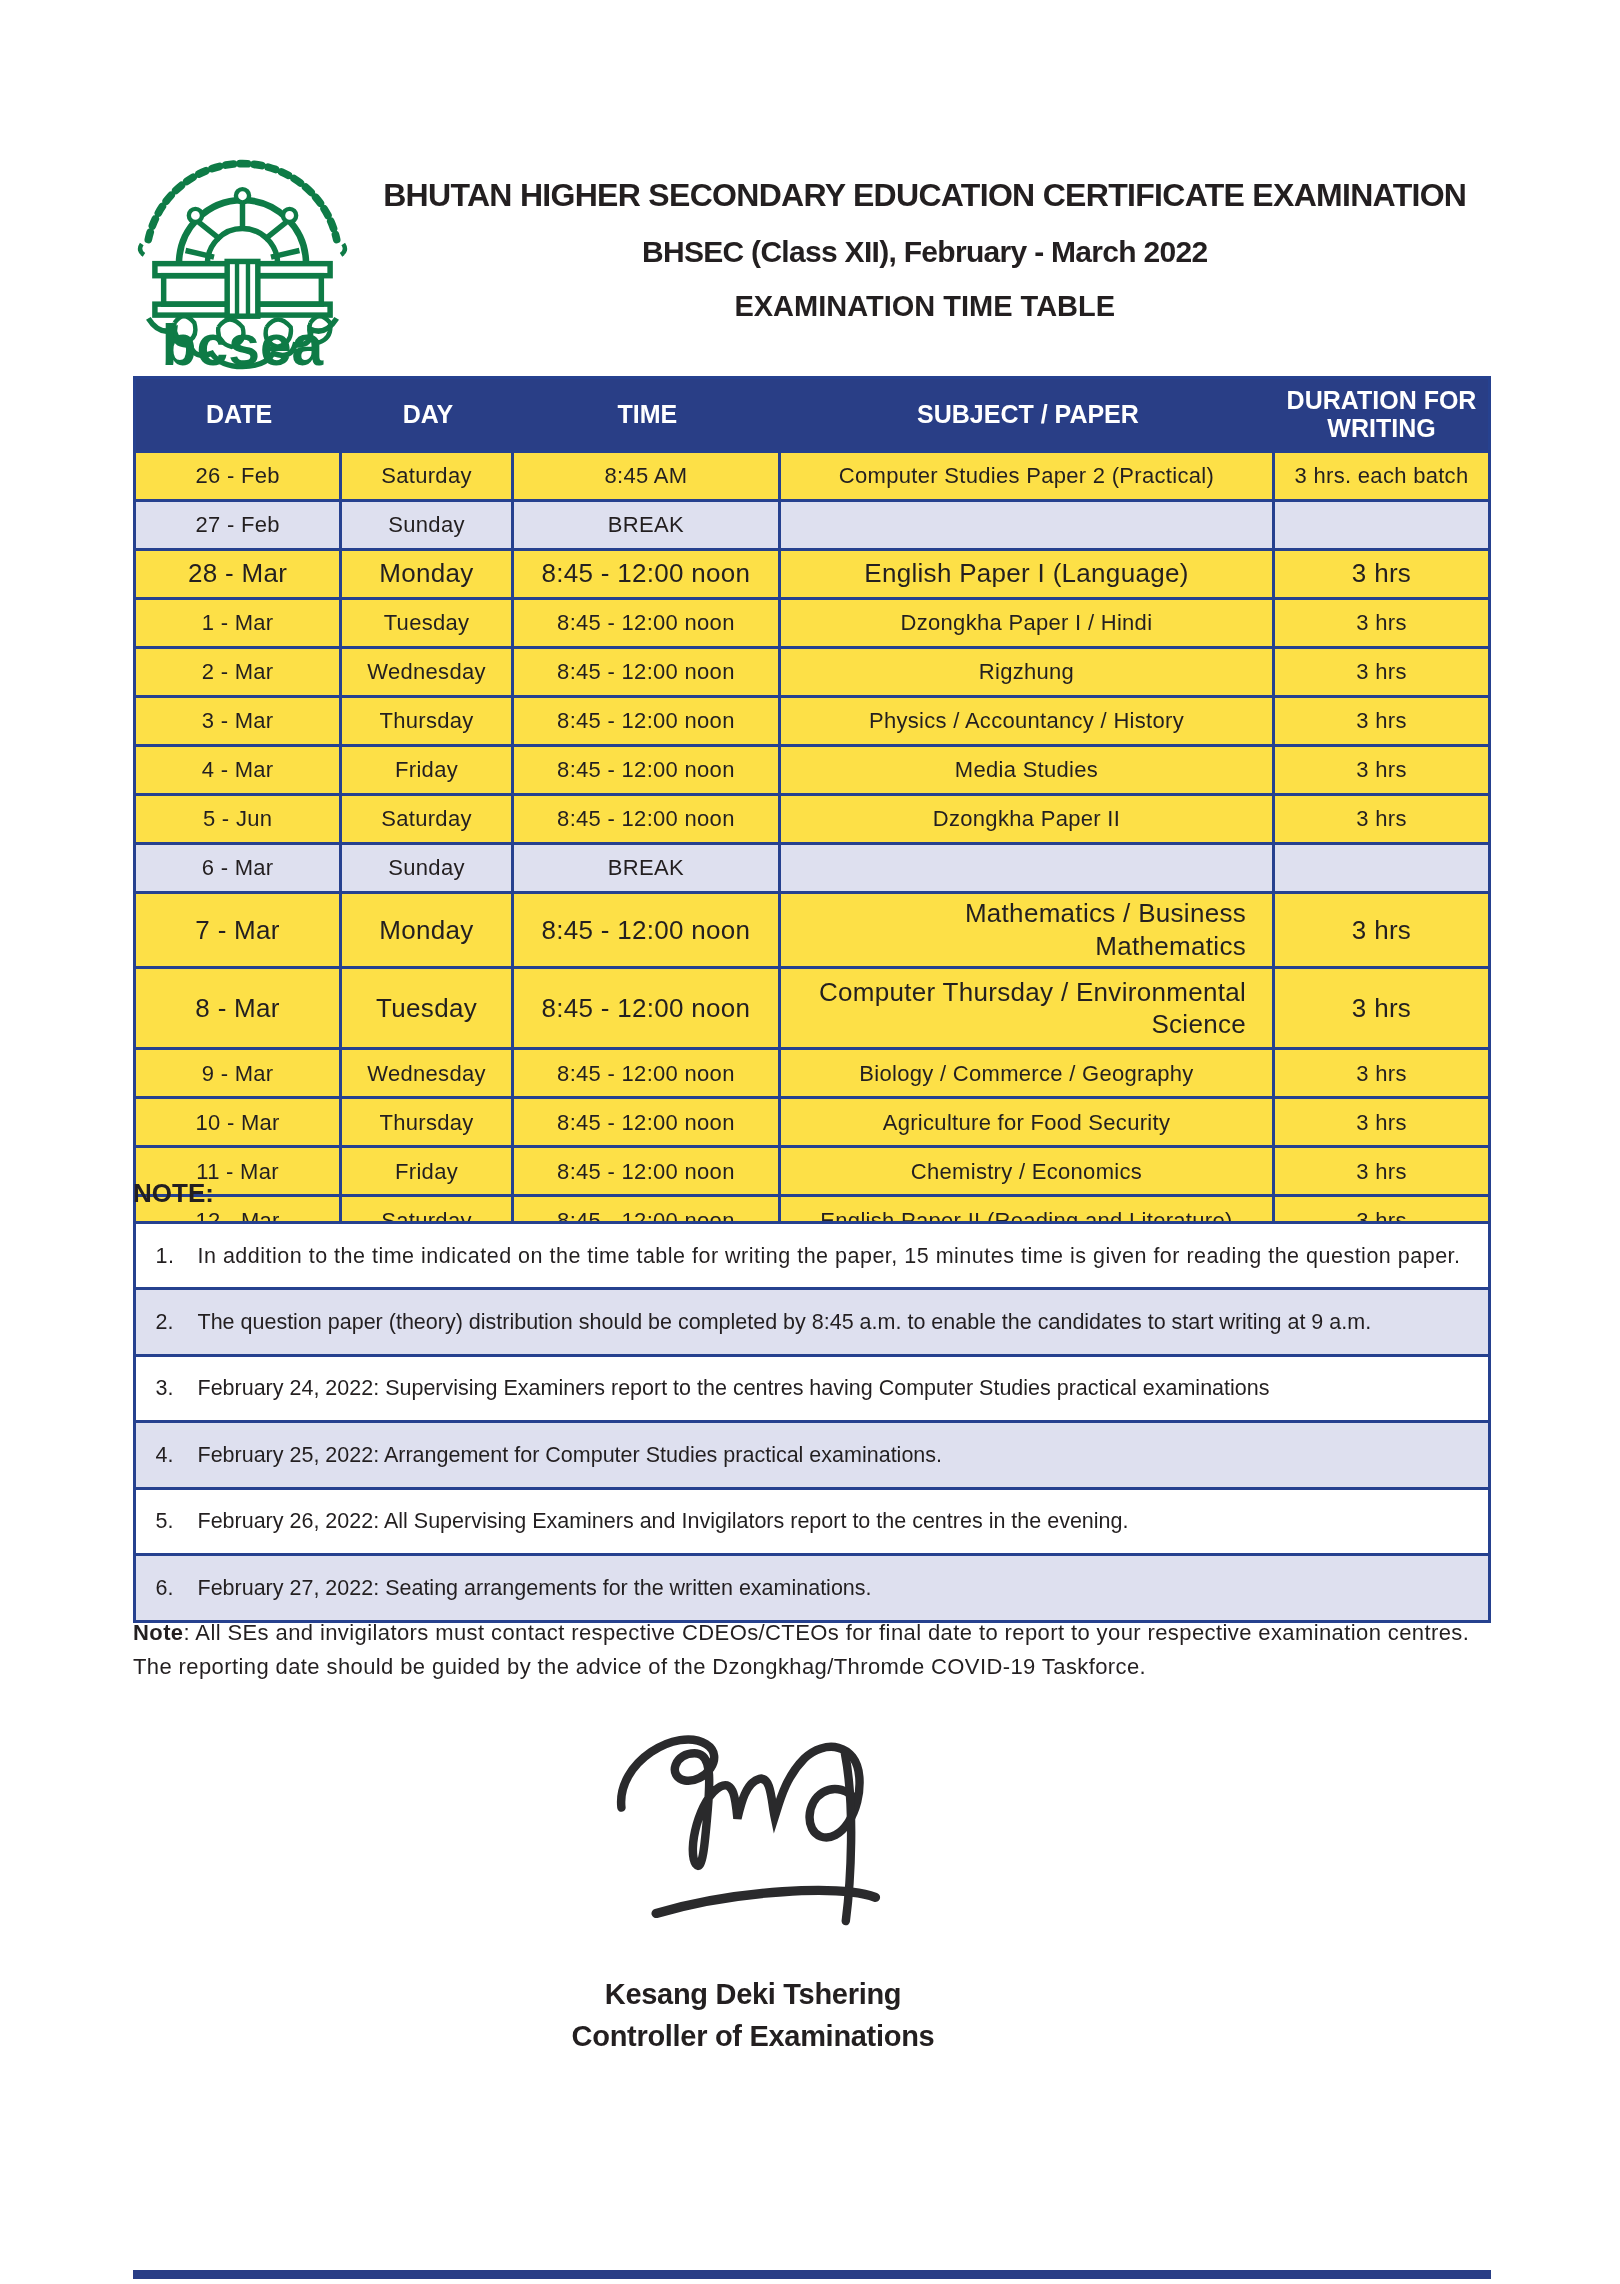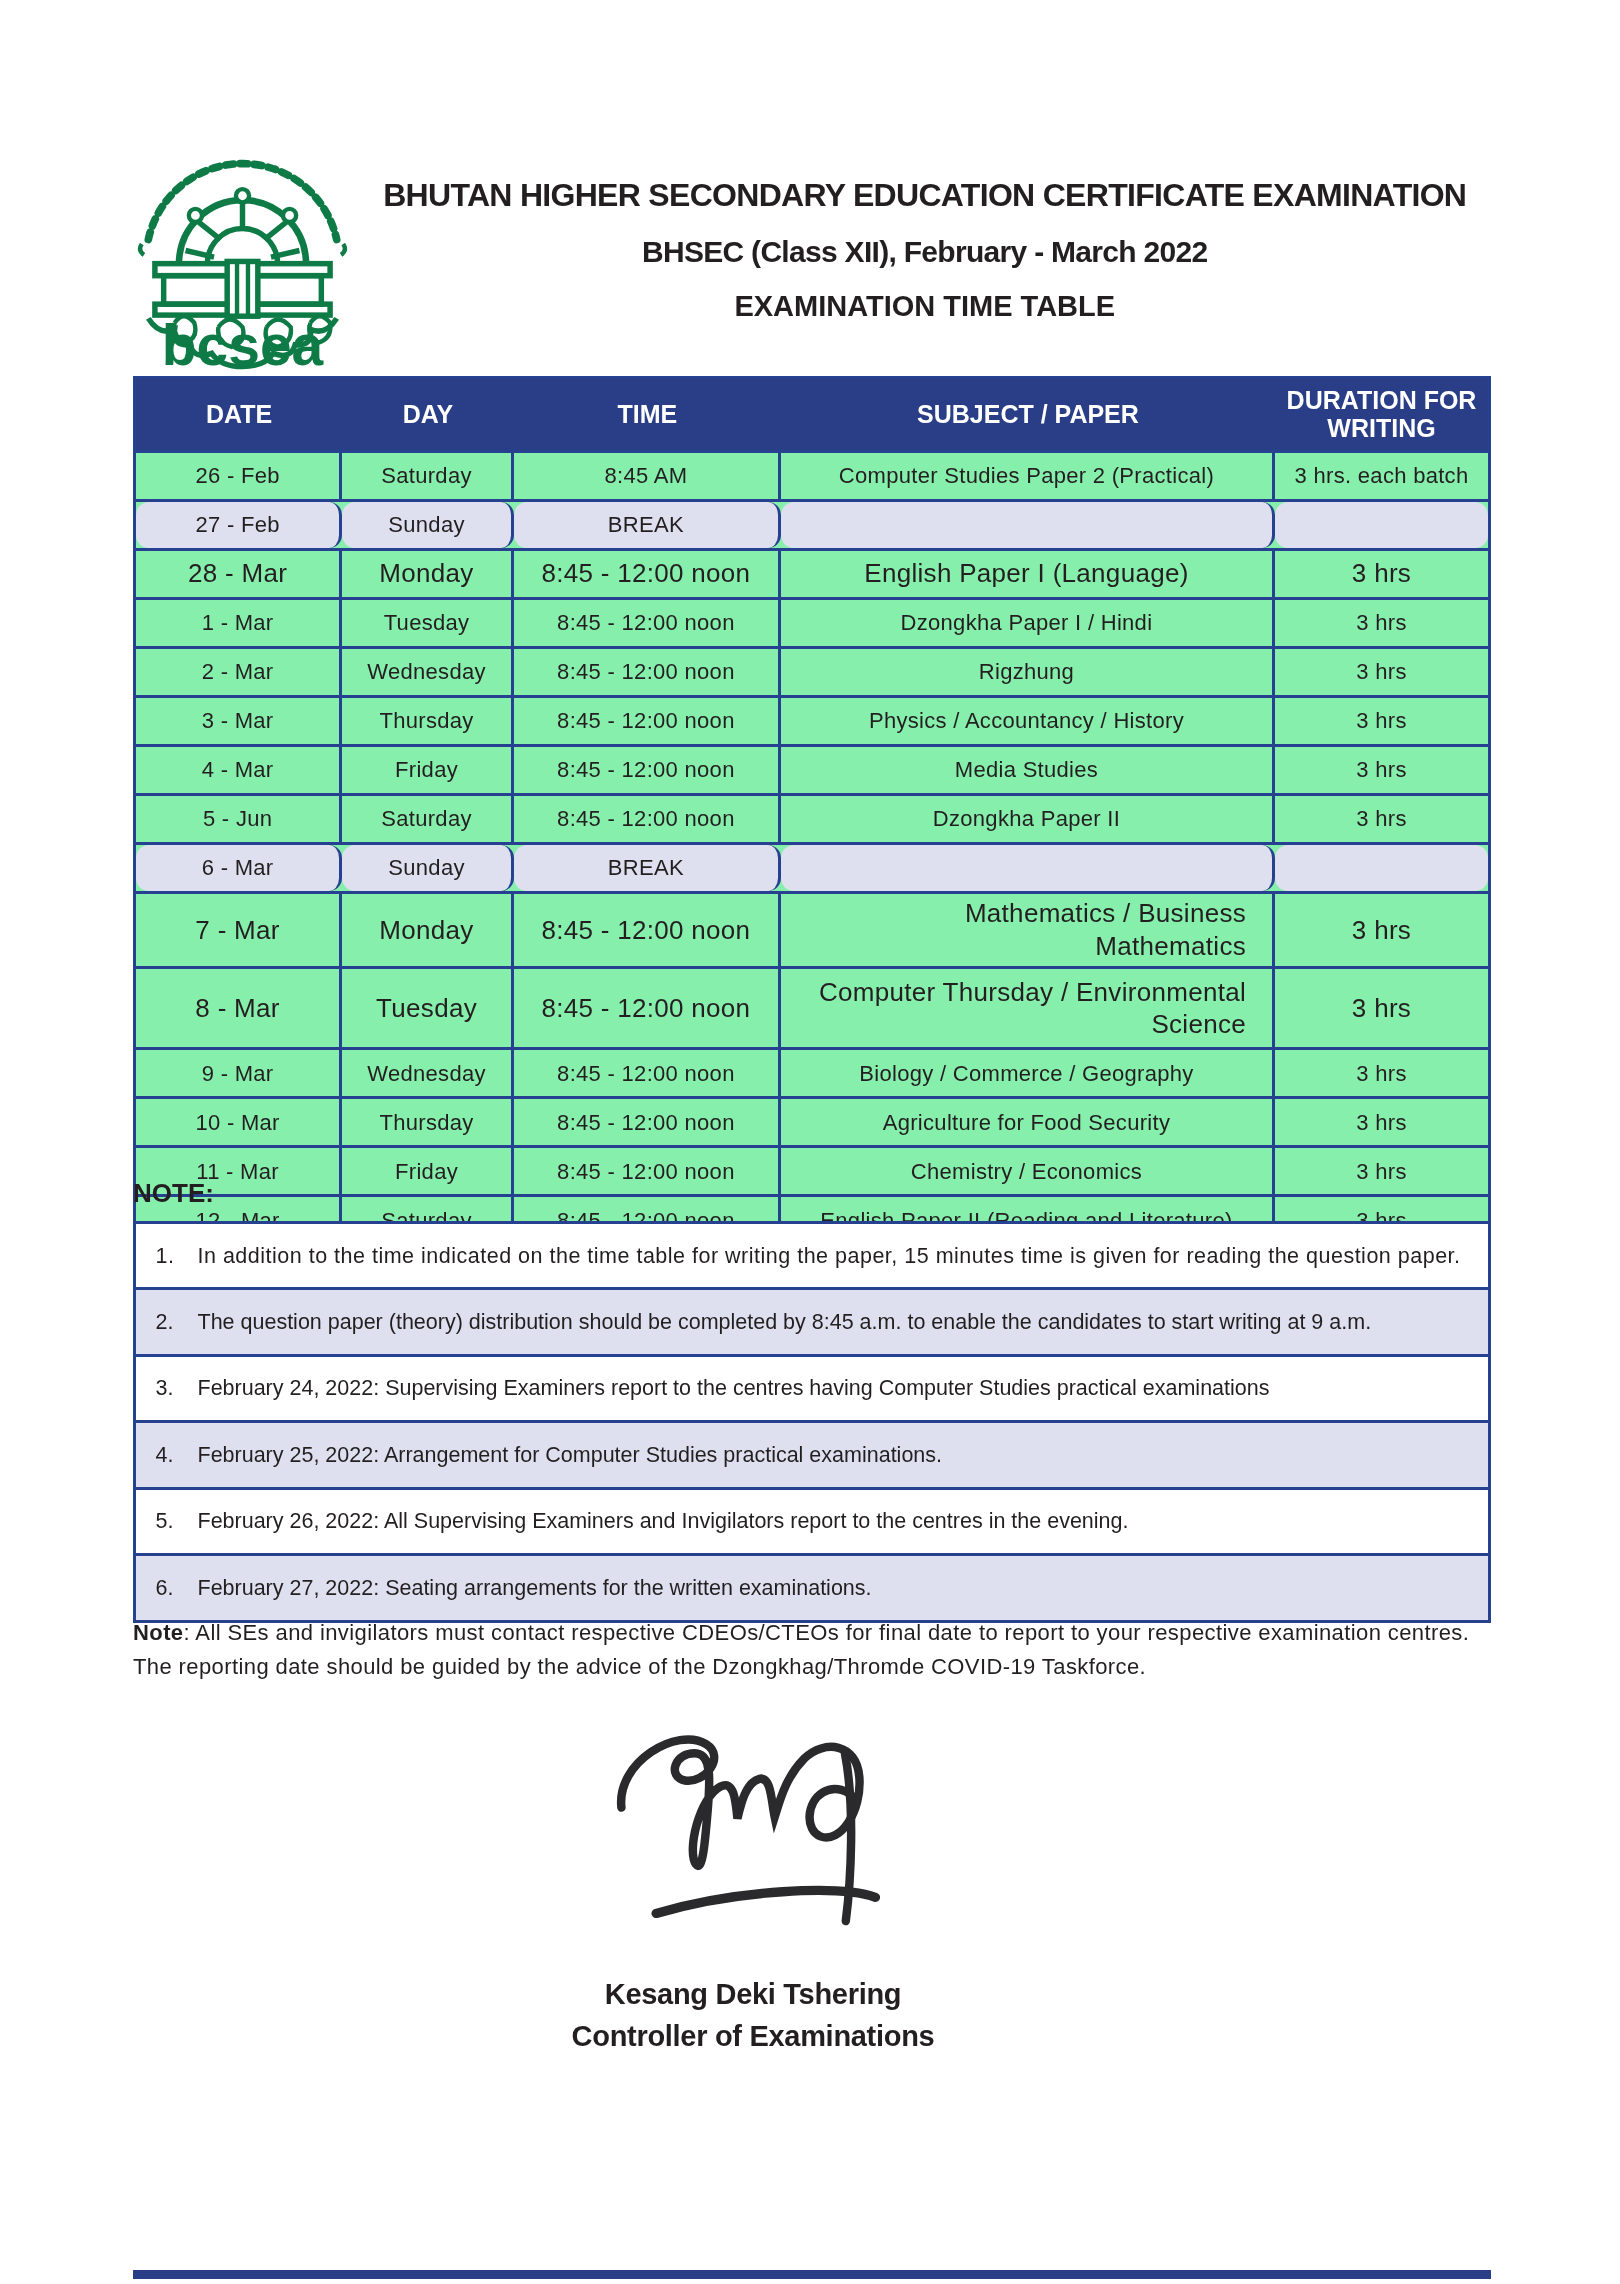--- a/index.html
+++ b/index.html
@@ -21,21 +21,21 @@
     flex:1;display:flex;flex-direction:column;justify-content:center;
     text-align:center;gap:23.4px;padding-left:6.5px;
   }
   .title-line{font-weight:700;letter-spacing:-0.7px;line-height:1.05;}
   .t1{font-size:32px;}
   .t2{font-size:30px;}
   .t3{font-size:29px;letter-spacing:0px;}
   
   .exam-table{
     position:absolute;left:133px;top:376px;width:1358px;
-    border:3.9px solid #26418f;background:#86efac;
+    border:3.9px solid #26418f;background:#fde047;
     box-sizing:border-box;
   }
   .trow{
     display:grid;
     grid-template-columns:15.25% 12.7% 19.75% 36.55% auto;
     border-bottom:3.9px solid #26418f;
     min-height:46px;
   }
   .trow:last-child{border-bottom:none;}
   .trow.head{min-height:66px;background:#293e86;color:#ffffff;}
@@ -44,21 +44,21 @@
     display:flex;align-items:center;justify-content:center;
     text-align:center;border-right:3.3px solid #26418f;
     font-size:22px;letter-spacing:0.3px;line-height:1.25;
     padding:3.9px 11.7px;box-sizing:border-box;
   }
   .cell:last-child{border-right:none;}
   .trow.head .cell{
     border-right:none;font-weight:700;font-size:25px;letter-spacing:0px;
     line-height:1.15;padding:6.5px 9px;
   }
-  .trow.shaded .cell{background:#dee0ef;border-radius:13px;}
+  .trow.shaded .cell{background:#dee0ef;}
   .trow.large .cell{font-size:26px;}
   .trow .cell.subject{padding:3.9px 26px;text-align:right;}
   
   .note-heading{
     position:absolute;left:133px;top:1178px;
     font-size:26px;font-weight:700;letter-spacing:0px;
   }
   .notes-box{
     position:absolute;left:133px;top:1221px;width:1358px;
     border:3.9px solid #26418f;box-sizing:border-box;background:#fff;

